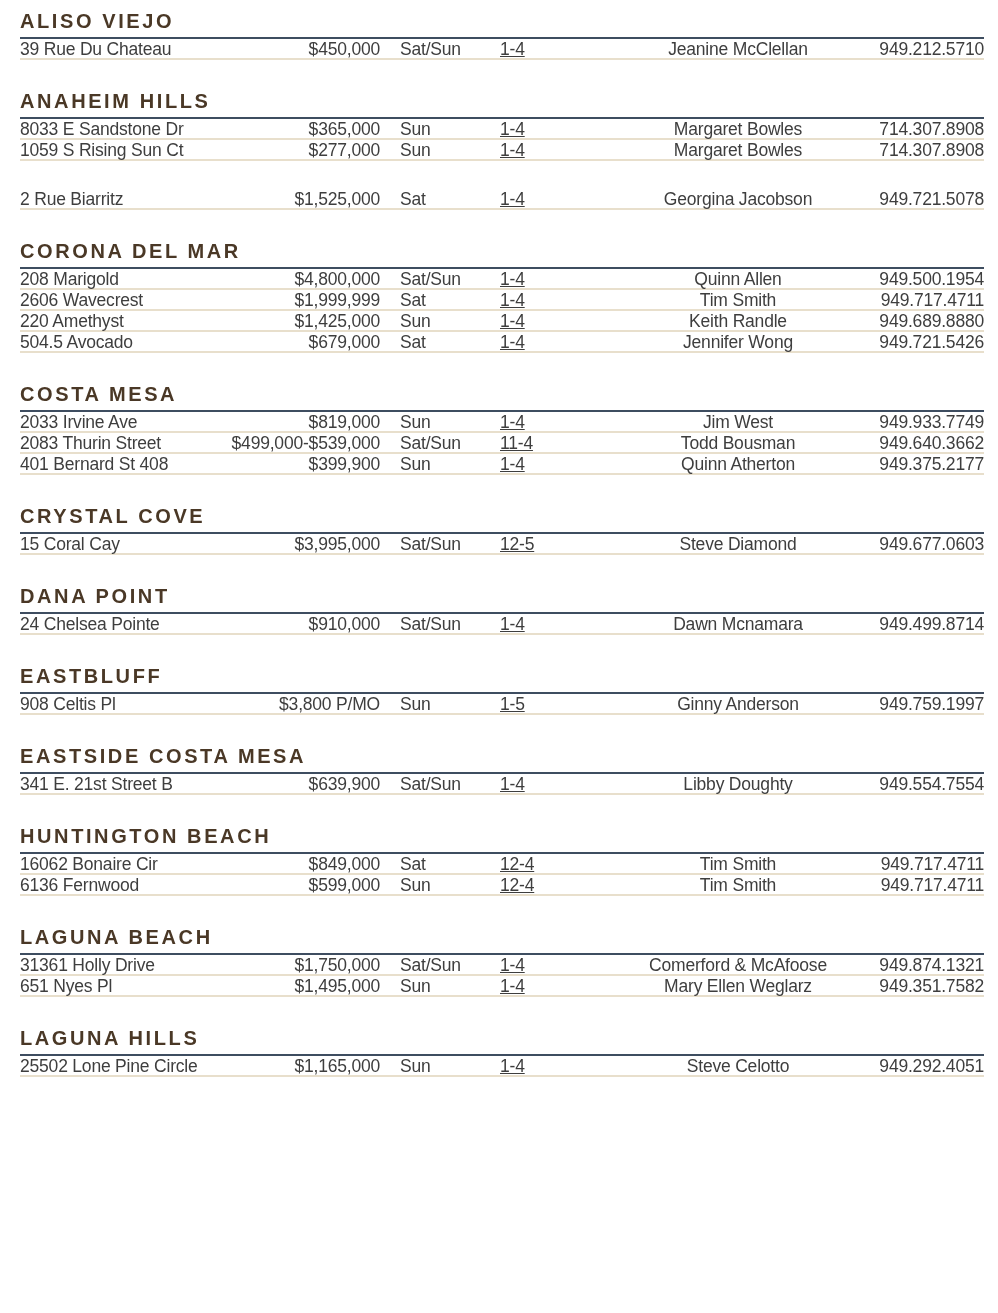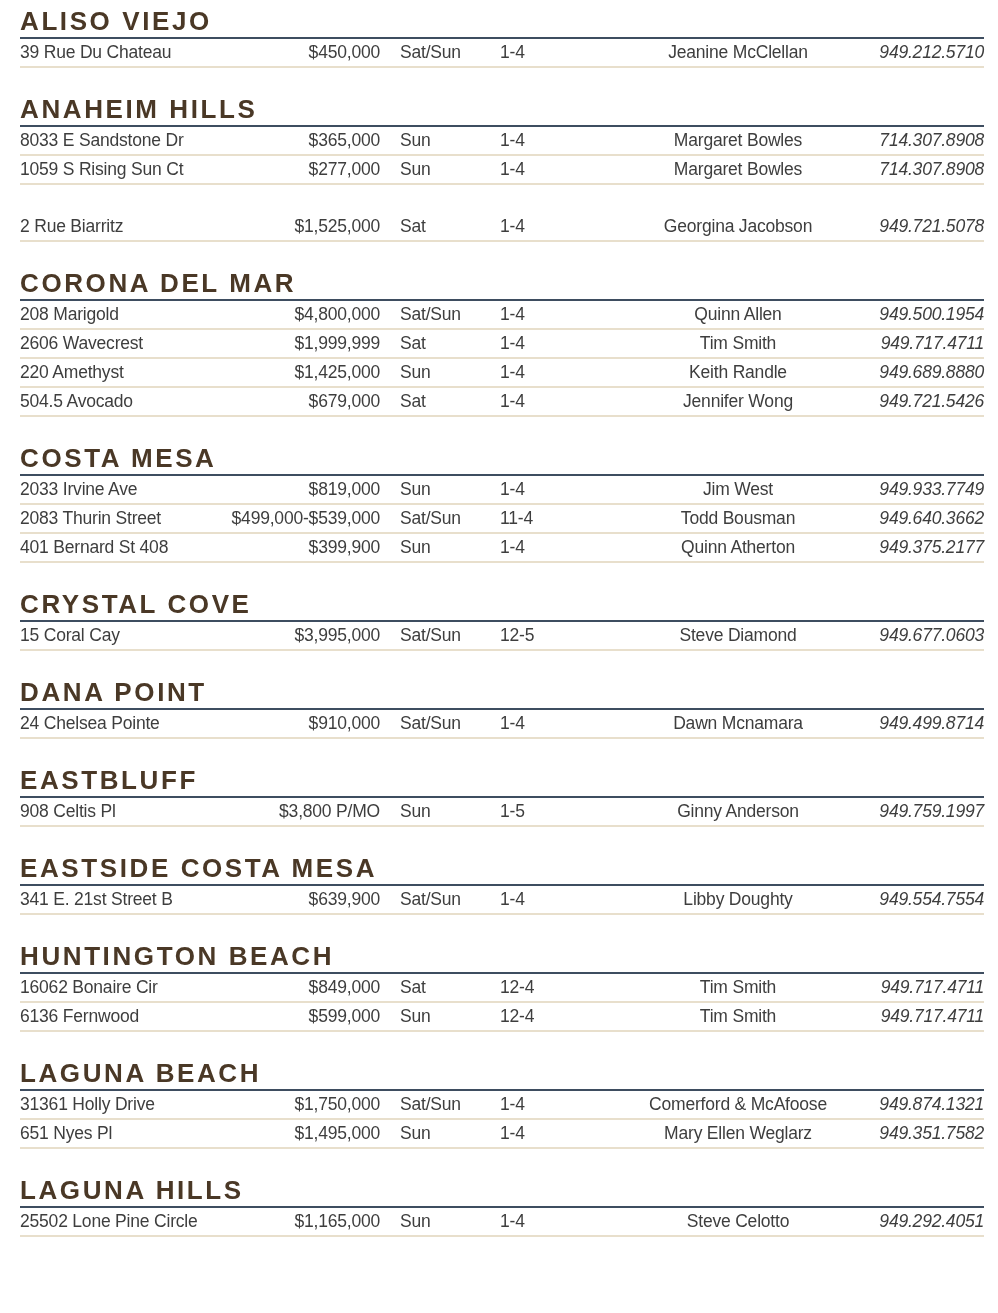--- a/index.html
+++ b/index.html
@@ -18,44 +18,44 @@
     color:var(--text-color);
   }
   .page{
     padding:8px 14px 0 20px;
   }
   .section{
     margin-bottom:28px;
   }
   .section:last-child{margin-bottom:16px;}
   .section-heading{
-    font-size:26px;
+    font-size:20px;
     line-height:26px;
     font-weight:700;
     letter-spacing:2.6px;
     color:var(--heading-color);
     padding-bottom:3px;
     border-bottom:2.5px solid var(--rule-navy);
   }
   .listing-row{
     display:grid;
     grid-template-columns:190px 170px 120px 108px 260px 1fr;
     align-items:center;
-    height:29px;
+    height:21px;
     border-bottom:2px solid var(--rule-tan);
     font-size:17.5px;
     letter-spacing:-0.2px;
     white-space:nowrap;
   }
   .c-address{text-align:left;}
   .c-price{text-align:right;}
   .c-days{padding-left:20px;text-align:left;}
-  .c-time{text-align:left;}
+  .c-time{text-align:left;text-decoration:underline;}
   .c-agent{text-align:center;}
-  .c-phone{text-align:right;font-style:italic;}
+  .c-phone{text-align:right;}
 </style>
 </head>
 <body>
 
 <main class="page">
   <section class="section">
     <h2 class="section-heading">ALISO VIEJO</h2>
     <div>
   <div class="listing-row">
     <span class="c-address">39 Rue Du Chateau</span>

